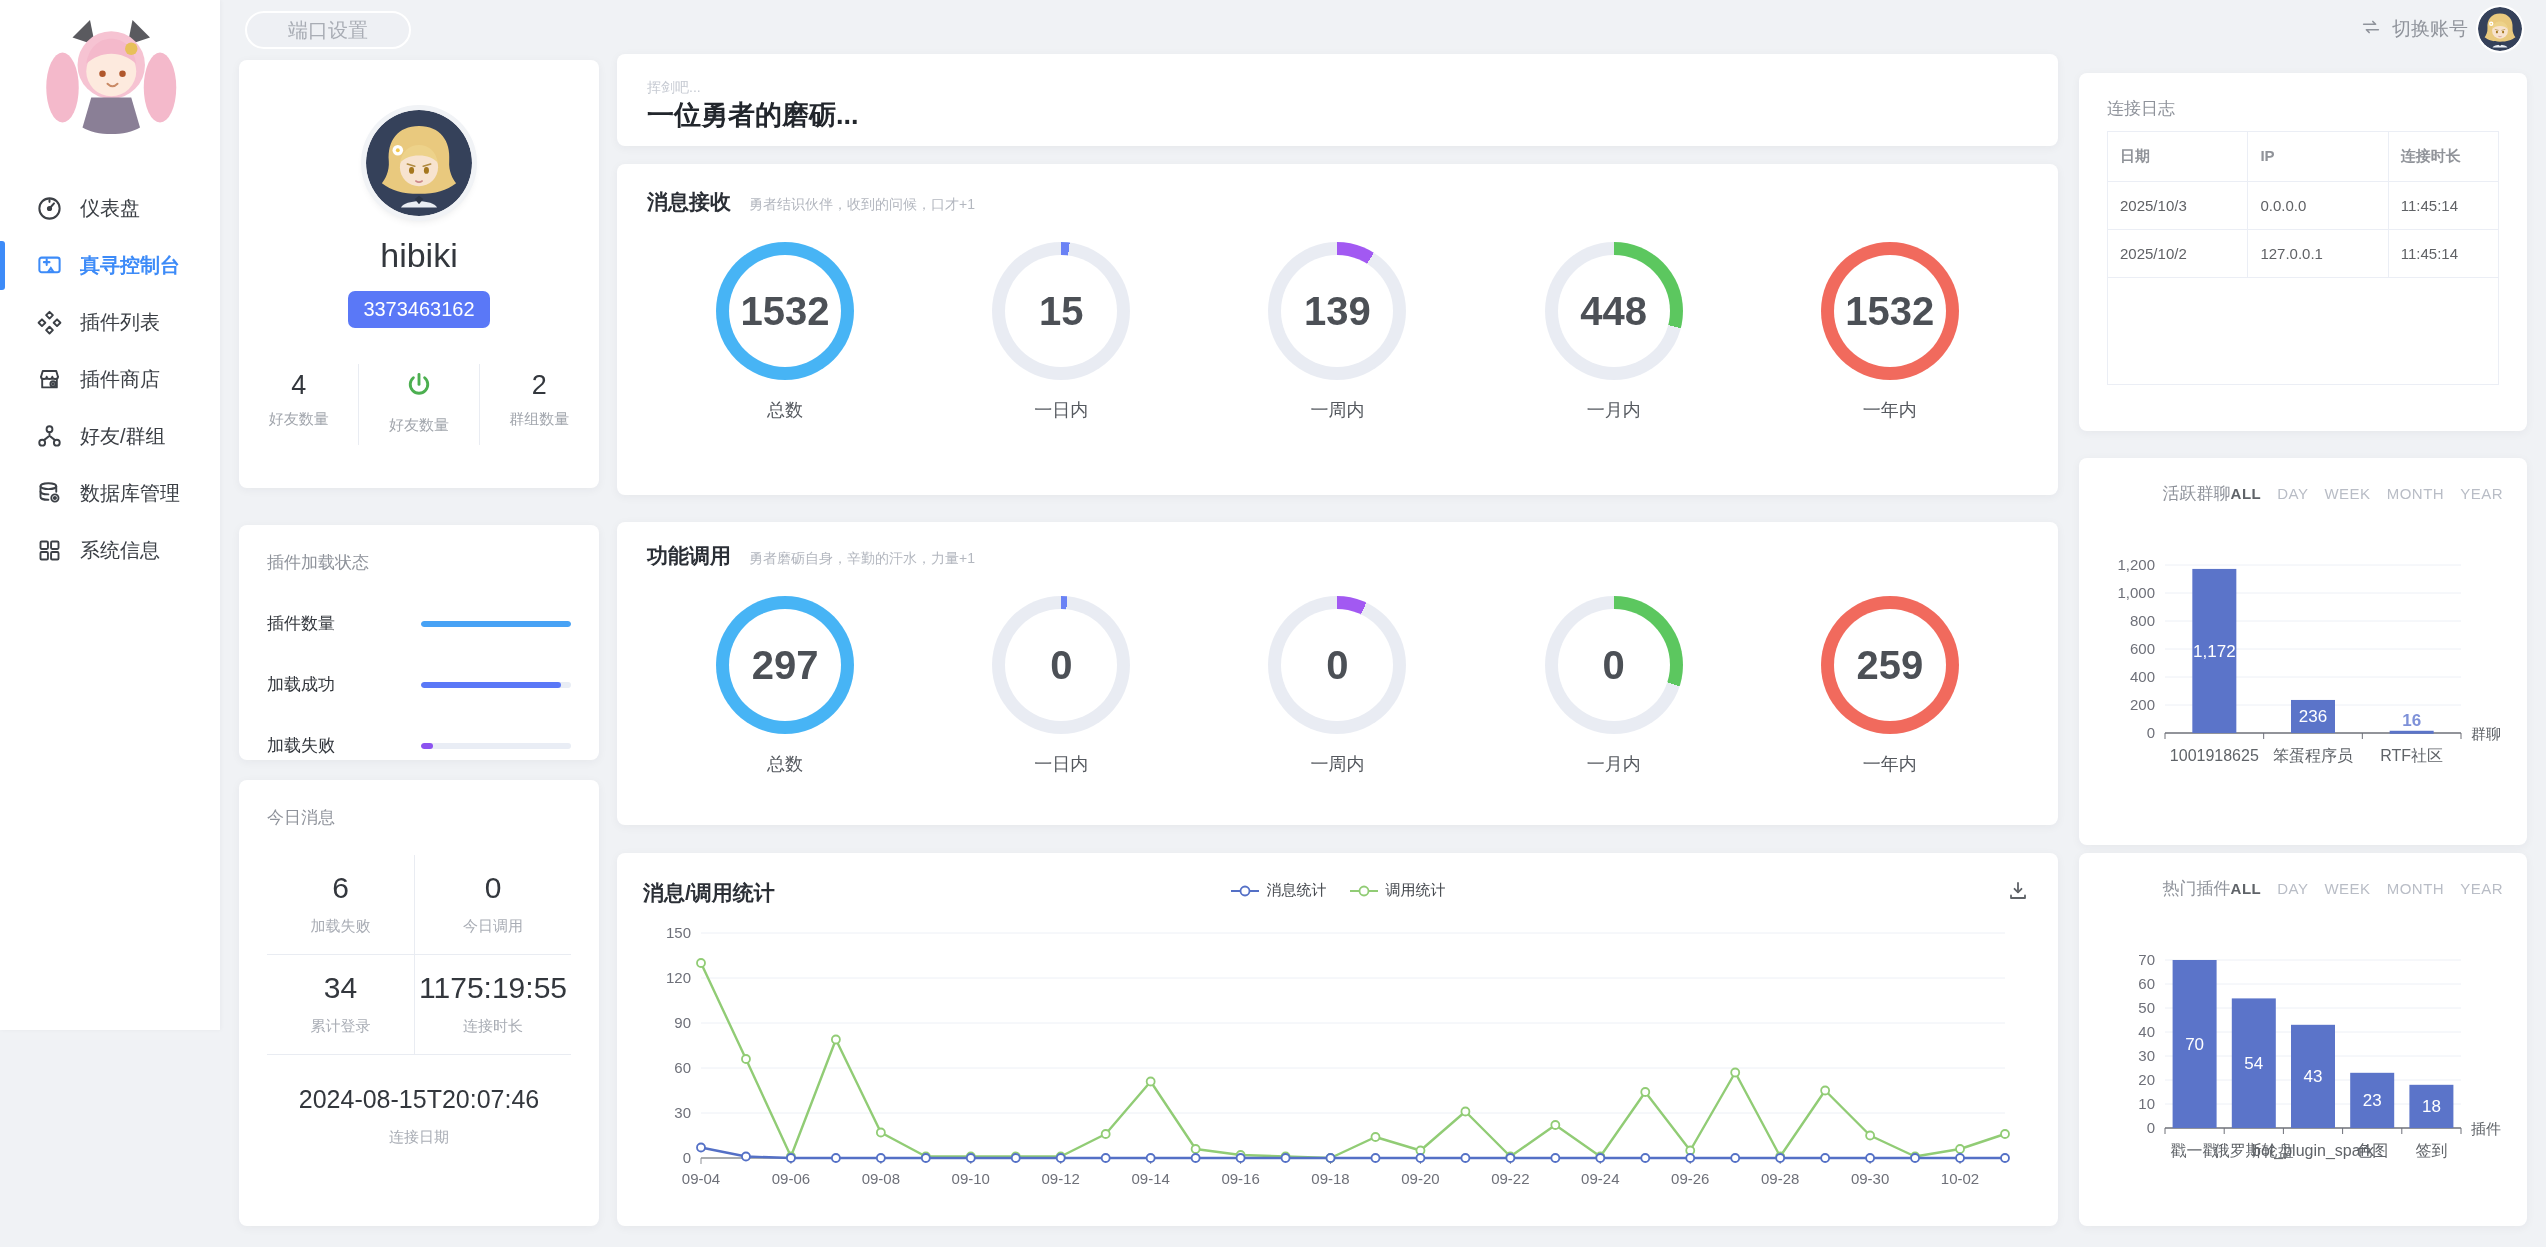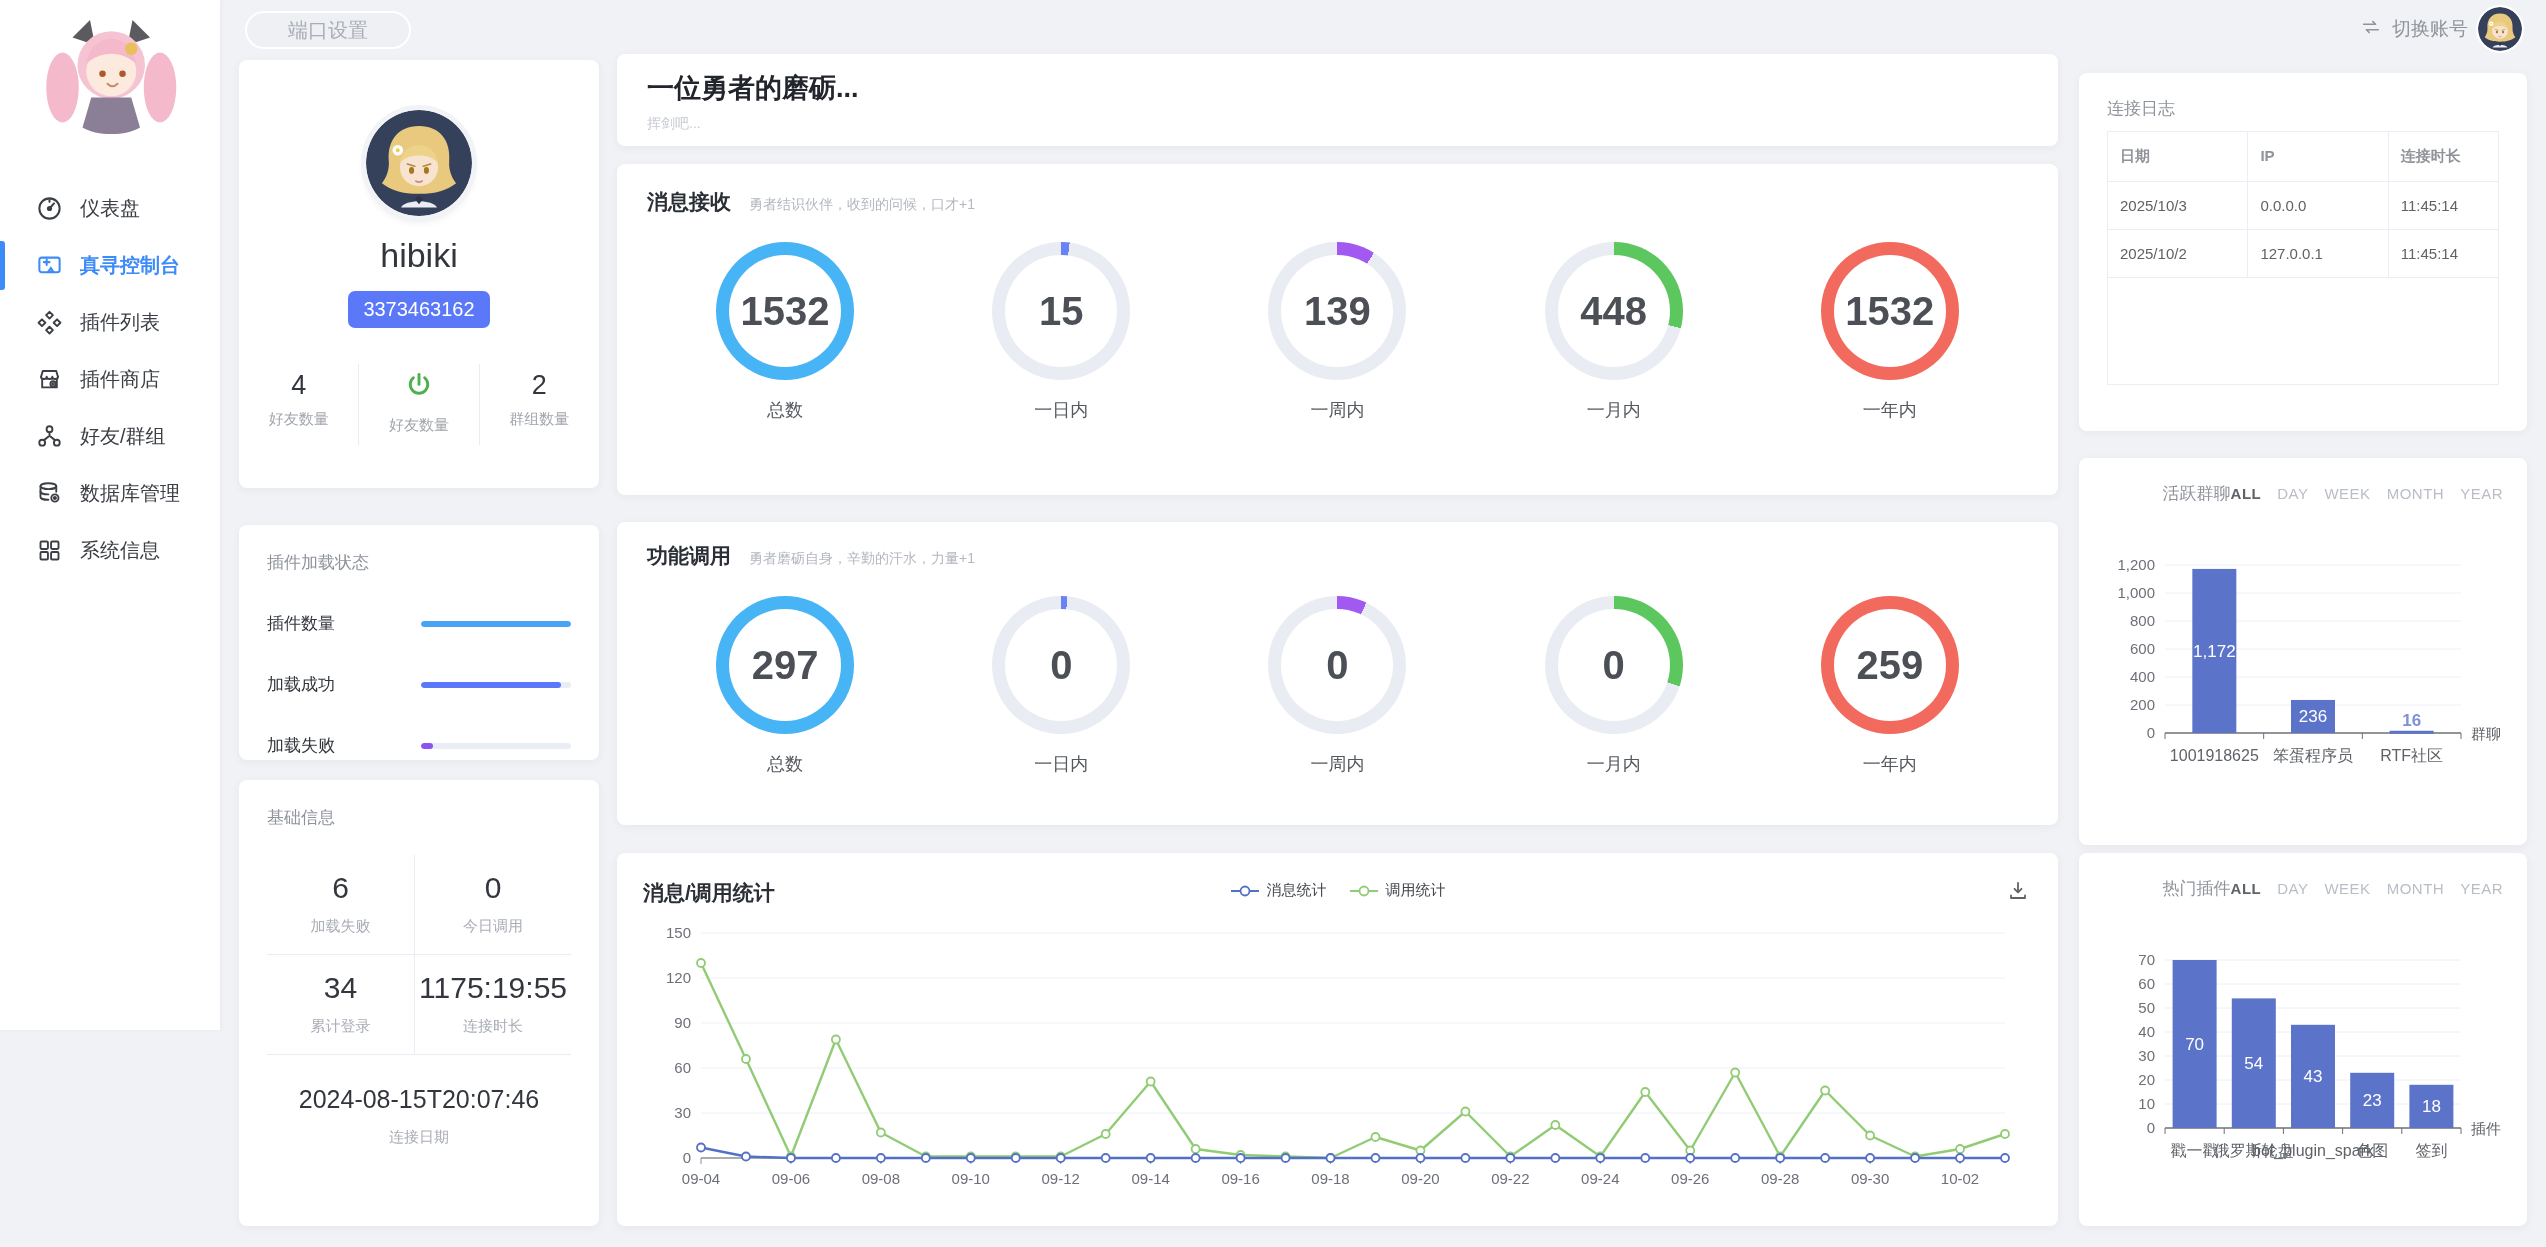--- a/index.html
+++ b/index.html
@@ -254,21 +254,21 @@
   </div>
   <div class="pr-row">
     <span class="pr-label">加载失败</span>
     <span class="pr-track">
         <span class="pr-fill" style="width: 8%; background: rgb(140, 83, 240); display: block;"></span>
       </span>
   </div>
 </div>
 
 <div id="basicinfo-card" class="card">
-  <div class="mini-title">基础信息</div>
+  <div class="mini-title">今日消息</div>
   <div class="bi-grid">
     <div class="bi-cell bb">
       <div class="v">6</div>
       <div class="l">加载失败</div>
     </div>
     <div class="bi-cell bb bl">
       <div class="v">0</div>
       <div class="l">今日调用</div>
     </div>
     <div class="bi-cell bb">
@@ -278,22 +278,22 @@
     <div class="bi-cell bb bl">
       <div class="v">1175:19:55</div>
       <div class="l">连接时长</div>
     </div>
   </div>
   <div id="bi-date">2024-08-15T20:07:46</div>
   <div id="bi-date-label">连接日期</div>
 </div>
 
 <div id="hero-card" class="card">
+  <div id="hero-sub">挥剑吧...</div>
   <div id="hero-title">一位勇者的磨砺...</div>
-  <div id="hero-sub">挥剑吧...</div>
 </div>
 
 <div id="msg-card" class="card">
   <div class="gc-head">
     <span class="gc-title">消息接收</span>
     <span class="gc-sub">勇者结识伙伴，收到的问候，口才+1</span>
   </div>
   <div class="gauges">
     <div class="gauge">
       <div class="ring" style="--p:100;--c:#47b4f5">

